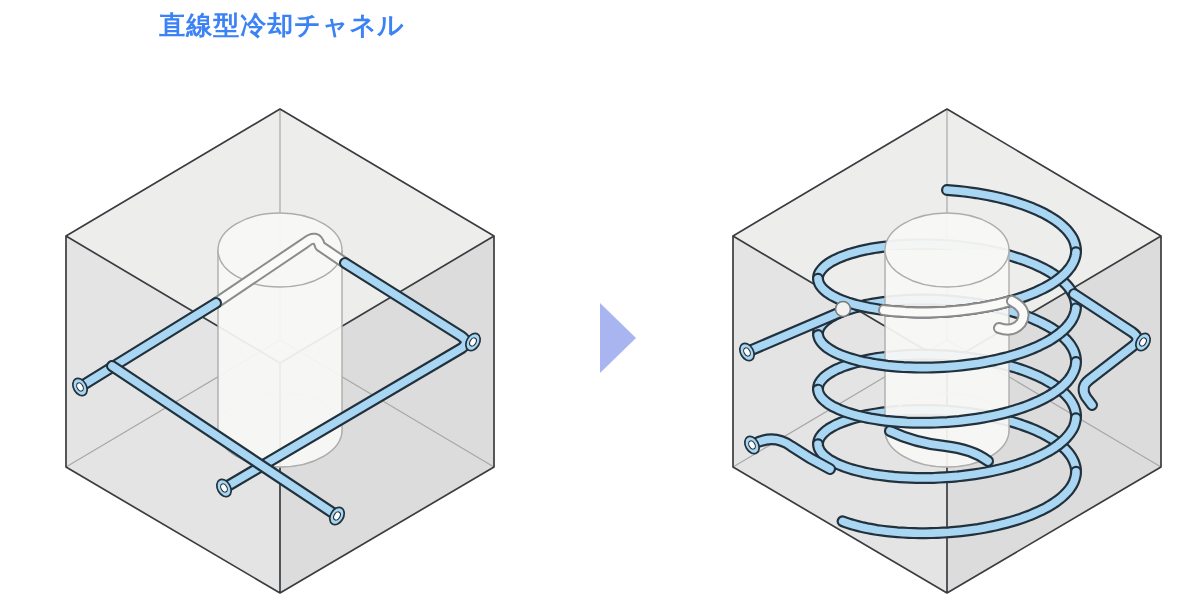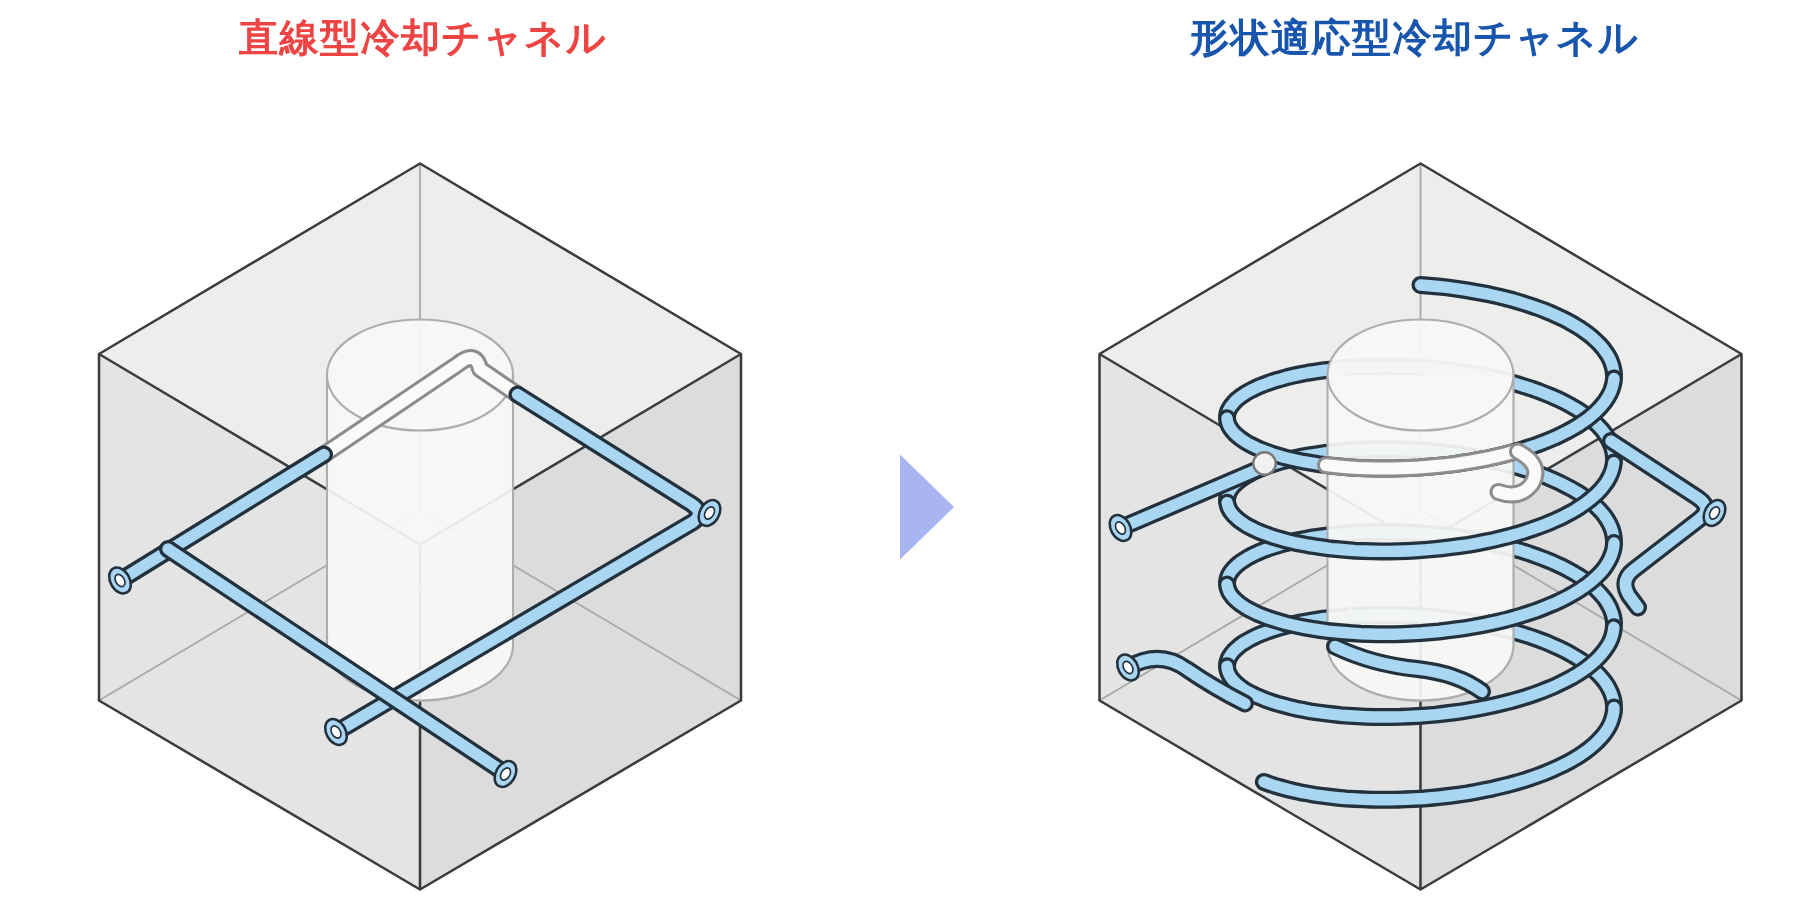--- a/index.html
+++ b/index.html
@@ -124,15 +124,14 @@
             <ellipse cx="0" cy="0" rx="2.9" ry="4.4" fill="#FFFFFF" stroke="#22313C" stroke-width="1.1"></ellipse>
           </g>
           <g transform="translate(1143,342) rotate(30)">
             <ellipse cx="0" cy="0" rx="6.4" ry="9.2" fill="#A9D7F3" stroke="#22313C" stroke-width="1.7"></ellipse>
             <ellipse cx="0" cy="0" rx="2.9" ry="4.4" fill="#FFFFFF" stroke="#22313C" stroke-width="1.1"></ellipse>
           </g>
         </g>
       </g>
       <polygon points="600,303 600,373 636,338" fill="#A9B5F1"></polygon>
     </svg>
-  <div class="fig-title" id="title-left" style="color: #ef4444;">直線型冷却チャネル</div>
-  <div class="fig-title" id="title-right" style="color: rgb(24, 86, 174);">形状適応型冷却チャネル</div>
+  <div class="fig-title" id="title-left" style="color: #3b82f6;">直線型冷却チャネル</div>
 </div>
 
 </body></html>

